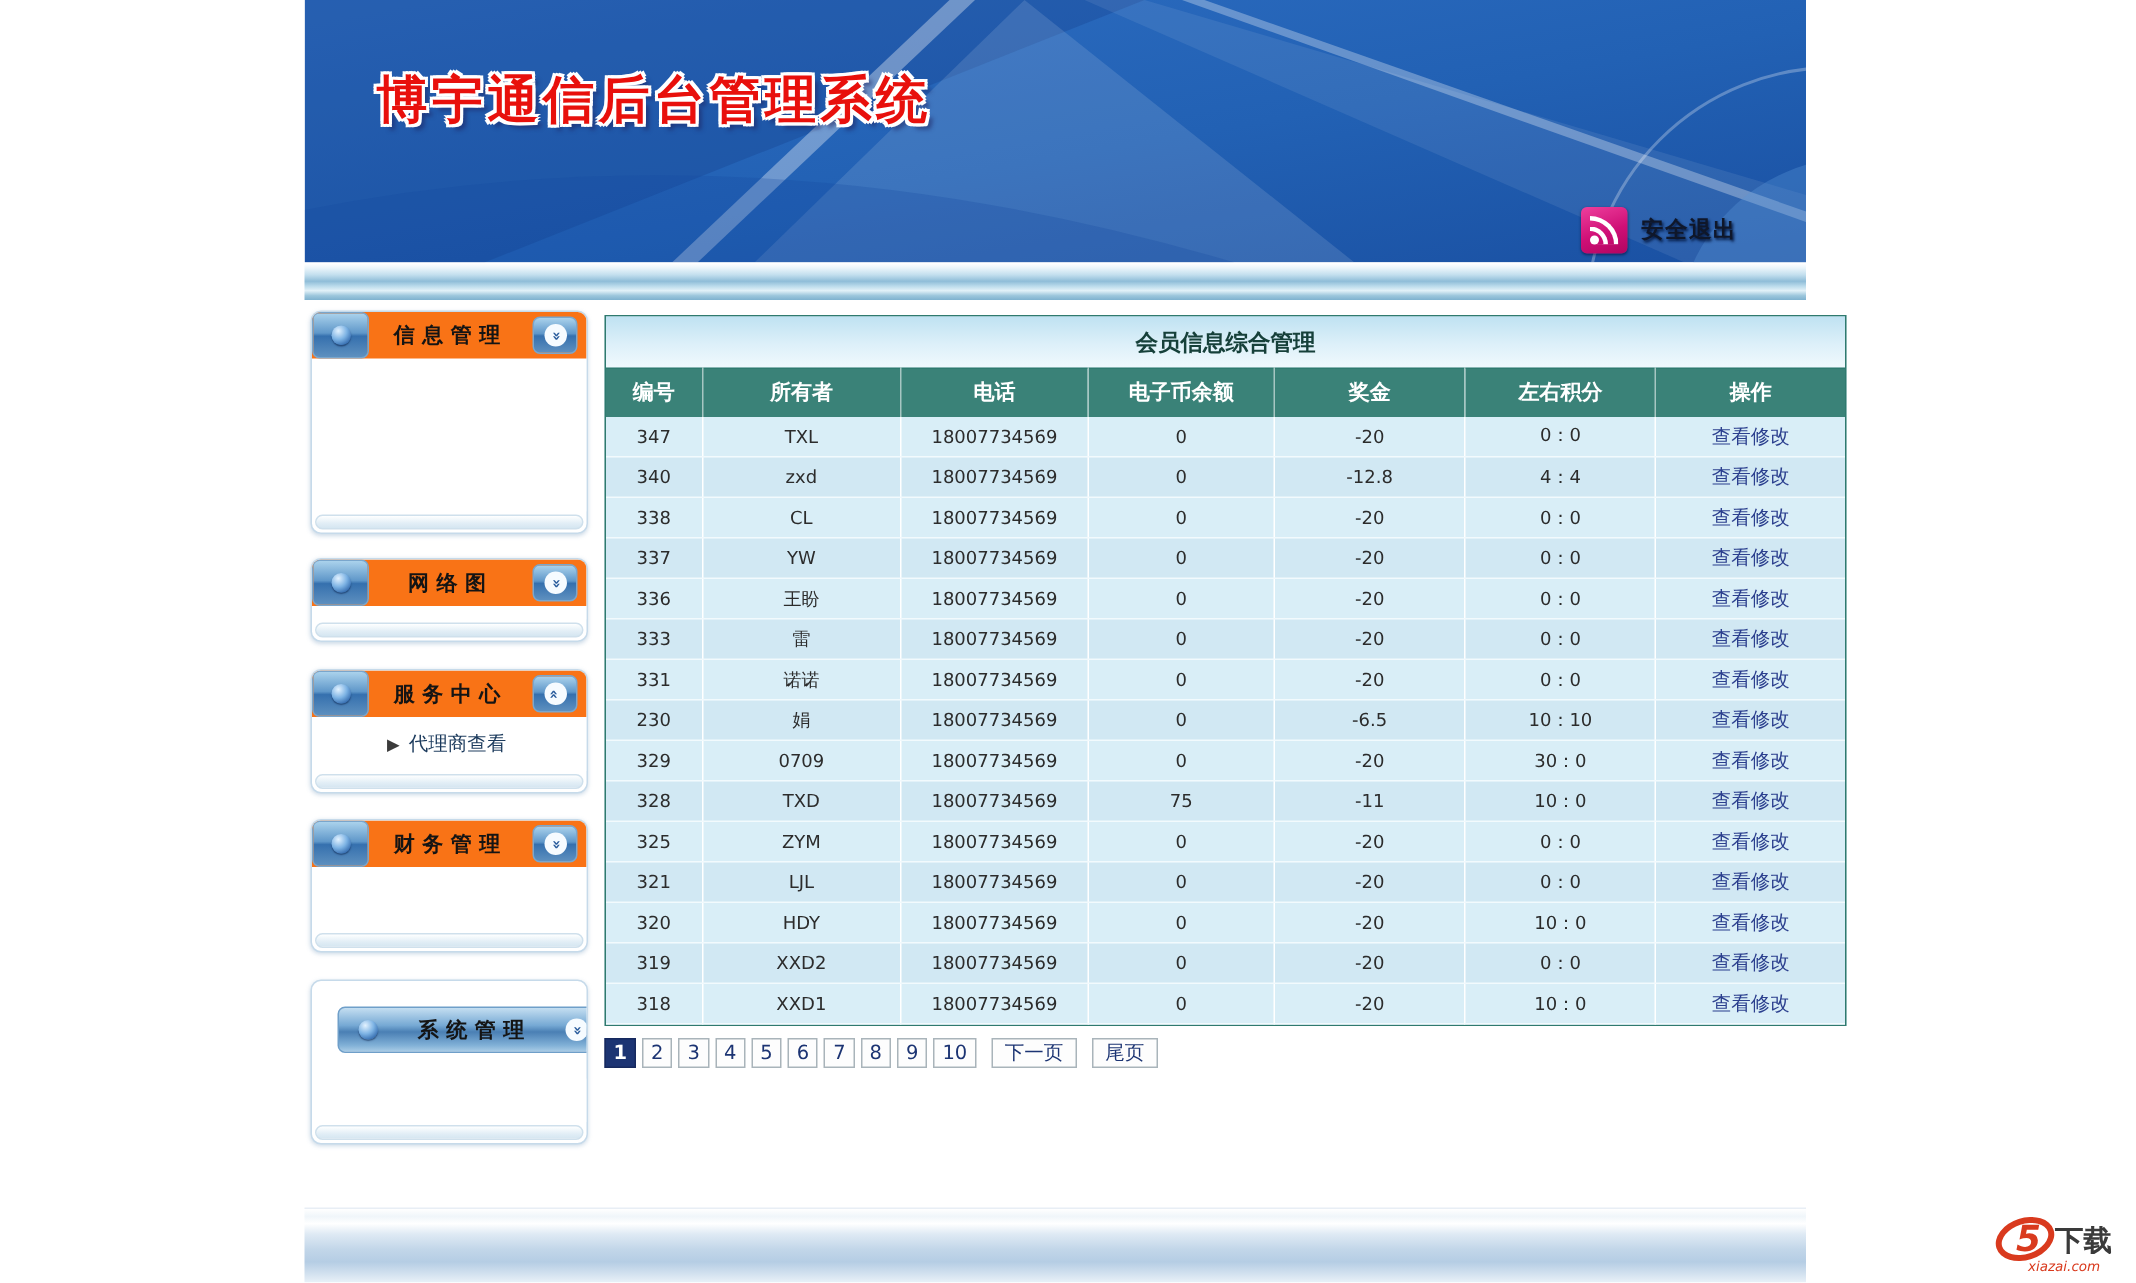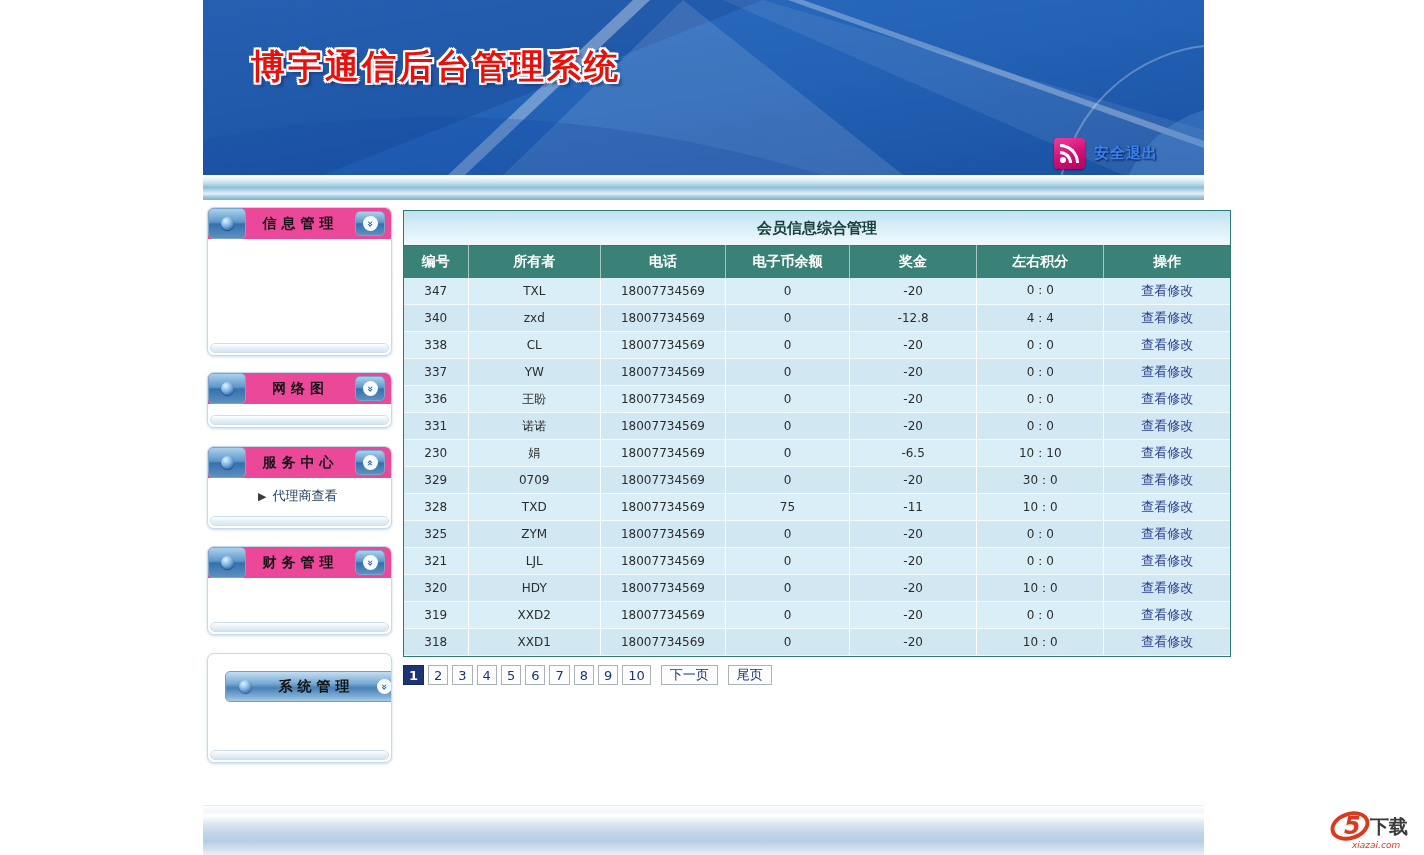--- a/index.html
+++ b/index.html
@@ -18,34 +18,34 @@
       -2px 0 0 #fff, 2px 0 0 #fff, 0 -2px 0 #fff, 0 2px 0 #fff,
       -2px -2px 0 #fff, 2px 2px 0 #fff, -2px 2px 0 #fff, 2px -2px 0 #fff,
       4px 4px 3px rgba(30,30,90,.55);
   }
   .logout { position:absolute; right:62px; bottom:6px; z-index:2; display:flex; align-items:center; gap:9px; cursor:pointer; }
   .rss-icon { width:31px; height:31px; border-radius:4px; position:relative; overflow:hidden;
     background:linear-gradient(160deg,#ee3f9d 0%,#cf0f76 55%,#b00560 100%); box-shadow:0 1px 2px rgba(0,0,30,.5); }
   .rss-icon .dot  { position:absolute; left:6px; bottom:6px; width:6px; height:6px; border-radius:50%; background:#fff; }
   .rss-icon .arc1 { position:absolute; left:6px; bottom:6px; width:12px; height:12px; border:3px solid #fff; border-left:none; border-bottom:none; border-radius:0 100% 0 0; }
   .rss-icon .arc2 { position:absolute; left:6px; bottom:6px; width:19px; height:19px; border:3px solid #fff; border-left:none; border-bottom:none; border-radius:0 100% 0 0; }
-  .logout-label { color:#3b82f6; font-size:15px; font-weight:bold; letter-spacing:1px; text-shadow:1px 1px 2px #02143a; }
+  .logout-label { color:#0f172a; font-size:15px; font-weight:bold; letter-spacing:1px; text-shadow:1px 1px 2px #02143a; }
 
   
   .separator { width:1001px; height:25px;
     background:linear-gradient(180deg,#fdfeff 0%,#e9f4fa 12%,#c3dfee 30%,#8fbdd8 48%,#bcdcec 62%,#e2f1f8 74%,#9cc6dc 88%,#7fb2cf 100%);
     border-top:1px solid #ffffff; }
 
   
   .content { position:absolute; left:0; top:200px; width:1001px; height:605px; background:#fff; }
 
   
   .sidebar { position:absolute; left:4px; top:7px; width:185px; }
   .panel { border:1px solid #c6daea; border-radius:7px; background:#fff; box-shadow:0 1px 3px rgba(110,150,185,.35); overflow:hidden; }
-  .panel-header { height:31px; display:flex; align-items:center; background:#ec4899; position:relative; cursor:pointer; }
+  .panel-header { height:31px; display:flex; align-items:center; background:#f97316; position:relative; cursor:pointer; }
   .btn-cap { width:38px; height:31px; border:1px solid #7aa6cc; border-radius:5px; flex:0 0 auto;
     background:linear-gradient(180deg,#aad2ec 0%,#5f97c9 45%,#3570ae 52%,#5e90bf 100%);
     display:flex; align-items:center; justify-content:center; }
   .sphere { width:13px; height:13px; border-radius:50%;
     background:radial-gradient(circle at 35% 28%,#e3f2ff 0%,#7db3e4 45%,#2a62a8 85%); box-shadow:0 1px 1px rgba(0,20,60,.5); }
   .panel-label { flex:1; text-align:center; font-size:14px; font-weight:bold; color:#141414; letter-spacing:5px; }
   .btn-chev { width:30px; height:25px; margin-right:6px; border:1px solid #7aa6cc; border-radius:5px; flex:0 0 auto;
     background:linear-gradient(180deg,#aad2ec 0%,#5f97c9 45%,#3570ae 52%,#5e90bf 100%);
     display:flex; align-items:center; justify-content:center; }
   .chev-circle { width:15px; height:15px; border-radius:50%; background:#f6fbff; color:#2a5c9c;
@@ -297,20 +297,29 @@
               <tr>
     <td>336</td>
     <td>王盼</td>
     <td>18007734569</td>
     <td>0</td>
     <td>-20</td>
     <td>0：0</td>
     <td><a href="#">查看修改</a></td>
   </tr>
               <tr>
+    <td>333</td>
+    <td>雷</td>
+    <td>18007734569</td>
+    <td>0</td>
+    <td>-20</td>
+    <td>0：0</td>
+    <td><a href="#">查看修改</a></td>
+  </tr>
+              <tr>
     <td>331</td>
     <td>诺诺</td>
     <td>18007734569</td>
     <td>0</td>
     <td>-20</td>
     <td>0：0</td>
     <td><a href="#">查看修改</a></td>
   </tr>
               <tr>
     <td>230</td>

